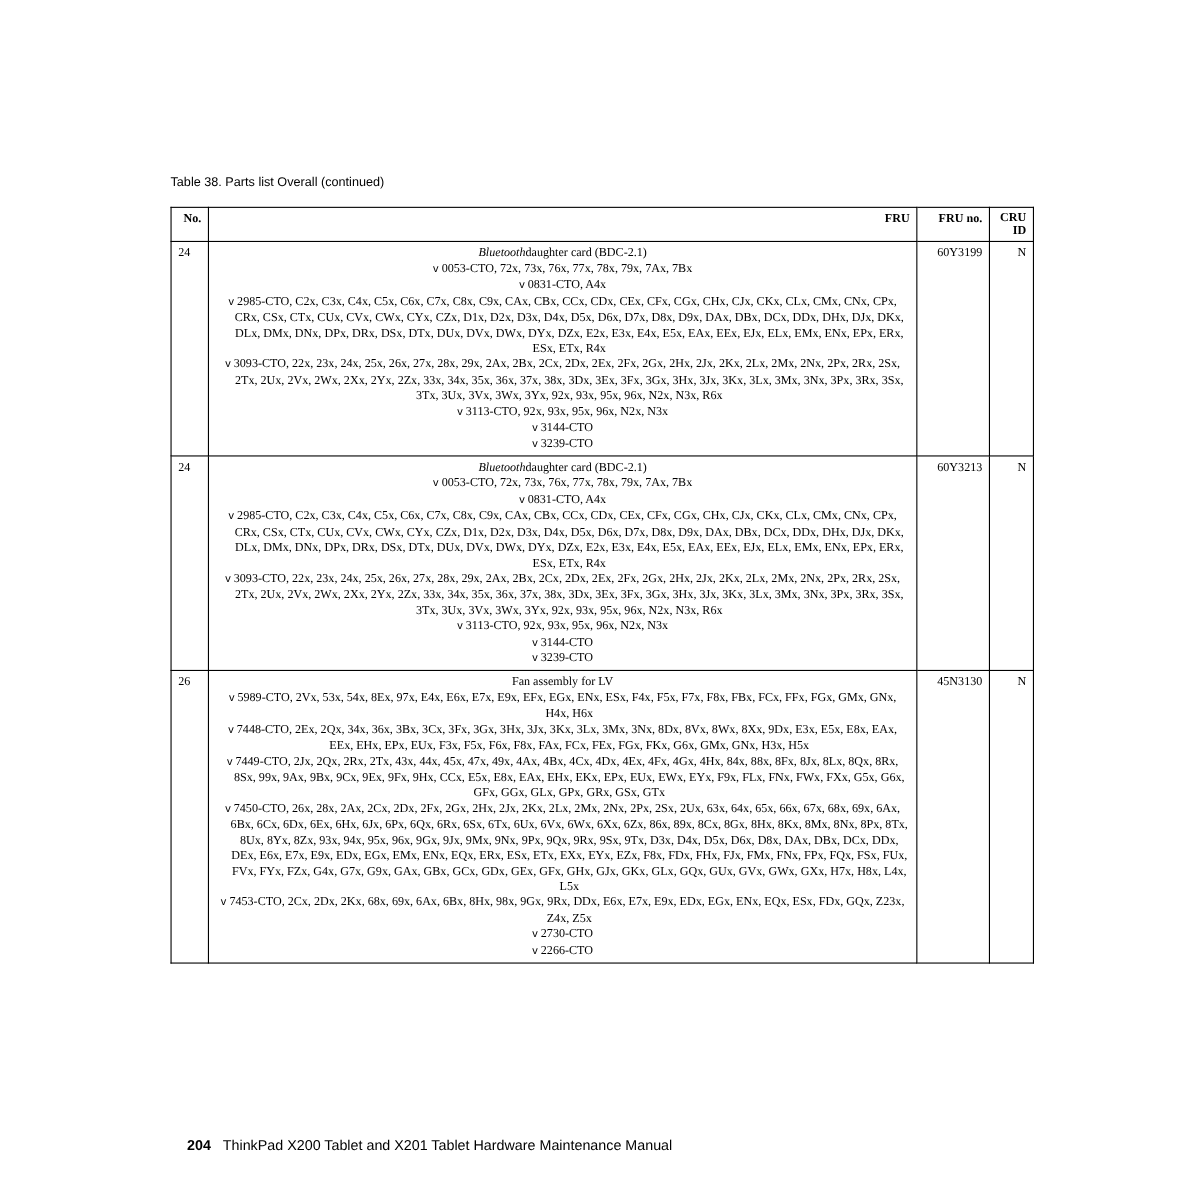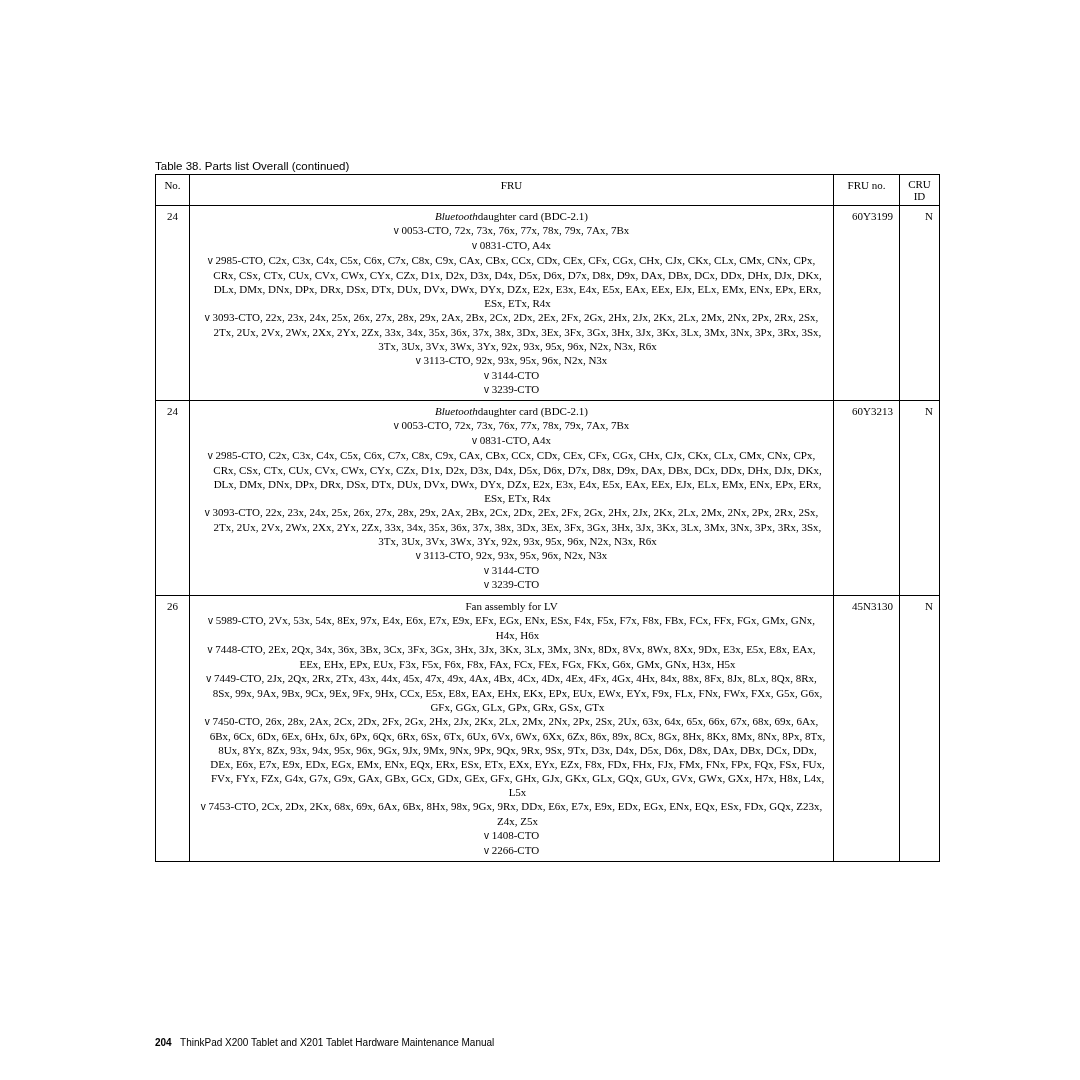--- a/index.html
+++ b/index.html
@@ -12,53 +12,53 @@
     height: 1080px;
     overflow: hidden;
     position: relative;
   }
   .page {
     padding: 160px 140px 0 155px;
   }
   .caption {
     font-family: Arial, Helvetica, sans-serif;
     font-size: 11.5px;
-    margin-bottom: 2px;
+    margin-bottom: 16px;
   }
   table {
     border-collapse: collapse;
     width: 100%;
     table-layout: fixed;
   }
   th, td {
     border: 1px solid #000;
     vertical-align: top;
     padding: 3px 6px 3px 6px;
     font-size: 11px;
     line-height: 1.28;
     text-align: center;
   }
   th {
-    font-weight: normal;
-    text-align: center;
+    font-weight: bold;
+    text-align: right;
   }
   col.no { width: 34px; }
   col.fru { width: auto; }
   col.fruno { width: 66px; }
   col.cru { width: 40px; }
   td.no, td.cru, td.fruno { text-align: right; }
-  td.no { text-align: center; padding-right: 6px; margin-top: 15px;}
+  td.no { text-align: left; padding-right: 6px; margin-top: 15px;}
   .bul { display: block; padding-left: 12px; text-indent: -12px; }
   .bul::before { content: "v  "; font-family: Arial, sans-serif; font-size:10px; }
   .lead { display:block; }
   .footer {
     position: absolute;
-    left: 155px;
+    left: 170px;
     bottom: 32px;
-    font-size: 10px;
+    font-size: 13px;
     font-family: Arial, Helvetica, sans-serif;
   }
   .footer b { font-weight: bold; font-family: Arial, Helvetica, sans-serif; }
   .footer span.rest { font-family: Arial, Helvetica, sans-serif; }
   th.cru { line-height:1.1; }
 </style>
 </head>
 <body>
 
 <div class="page">
@@ -111,21 +111,21 @@
         </tr>
         <tr>
           <td class="no">26</td>
           <td>
             <span class="lead">Fan assembly for LV</span>
             <span class="bul">5989-CTO, 2Vx, 53x, 54x, 8Ex, 97x, E4x, E6x, E7x, E9x, EFx, EGx, ENx, ESx, F4x, F5x, F7x, F8x, FBx, FCx, FFx, FGx, GMx, GNx, H4x, H6x</span>
             <span class="bul">7448-CTO, 2Ex, 2Qx, 34x, 36x, 3Bx, 3Cx, 3Fx, 3Gx, 3Hx, 3Jx, 3Kx, 3Lx, 3Mx, 3Nx, 8Dx, 8Vx, 8Wx, 8Xx, 9Dx, E3x, E5x, E8x, EAx, EEx, EHx, EPx, EUx, F3x, F5x, F6x, F8x, FAx, FCx, FEx, FGx, FKx, G6x, GMx, GNx, H3x, H5x</span>
             <span class="bul">7449-CTO, 2Jx, 2Qx, 2Rx, 2Tx, 43x, 44x, 45x, 47x, 49x, 4Ax, 4Bx, 4Cx, 4Dx, 4Ex, 4Fx, 4Gx, 4Hx, 84x, 88x, 8Fx, 8Jx, 8Lx, 8Qx, 8Rx, 8Sx, 99x, 9Ax, 9Bx, 9Cx, 9Ex, 9Fx, 9Hx, CCx, E5x, E8x, EAx, EHx, EKx, EPx, EUx, EWx, EYx, F9x, FLx, FNx, FWx, FXx, G5x, G6x, GFx, GGx, GLx, GPx, GRx, GSx, GTx</span>
             <span class="bul">7450-CTO, 26x, 28x, 2Ax, 2Cx, 2Dx, 2Fx, 2Gx, 2Hx, 2Jx, 2Kx, 2Lx, 2Mx, 2Nx, 2Px, 2Sx, 2Ux, 63x, 64x, 65x, 66x, 67x, 68x, 69x, 6Ax, 6Bx, 6Cx, 6Dx, 6Ex, 6Hx, 6Jx, 6Px, 6Qx, 6Rx, 6Sx, 6Tx, 6Ux, 6Vx, 6Wx, 6Xx, 6Zx, 86x, 89x, 8Cx, 8Gx, 8Hx, 8Kx, 8Mx, 8Nx, 8Px, 8Tx, 8Ux, 8Yx, 8Zx, 93x, 94x, 95x, 96x, 9Gx, 9Jx, 9Mx, 9Nx, 9Px, 9Qx, 9Rx, 9Sx, 9Tx, D3x, D4x, D5x, D6x, D8x, DAx, DBx, DCx, DDx, DEx, E6x, E7x, E9x, EDx, EGx, EMx, ENx, EQx, ERx, ESx, ETx, EXx, EYx, EZx, F8x, FDx, FHx, FJx, FMx, FNx, FPx, FQx, FSx, FUx, FVx, FYx, FZx, G4x, G7x, G9x, GAx, GBx, GCx, GDx, GEx, GFx, GHx, GJx, GKx, GLx, GQx, GUx, GVx, GWx, GXx, H7x, H8x, L4x, L5x</span>
             <span class="bul">7453-CTO, 2Cx, 2Dx, 2Kx, 68x, 69x, 6Ax, 6Bx, 8Hx, 98x, 9Gx, 9Rx, DDx, E6x, E7x, E9x, EDx, EGx, ENx, EQx, ESx, FDx, GQx, Z23x, Z4x, Z5x</span>
-            <span class="bul">1408-CTO</span>
+            <span class="bul">2730-CTO</span>
             <span class="bul">2266-CTO</span>
           </td>
           <td class="fruno">45N3130</td>
           <td class="cru">N</td>
         </tr>
       </tbody>
   </table>
 </div>
 
 <div class="footer">

